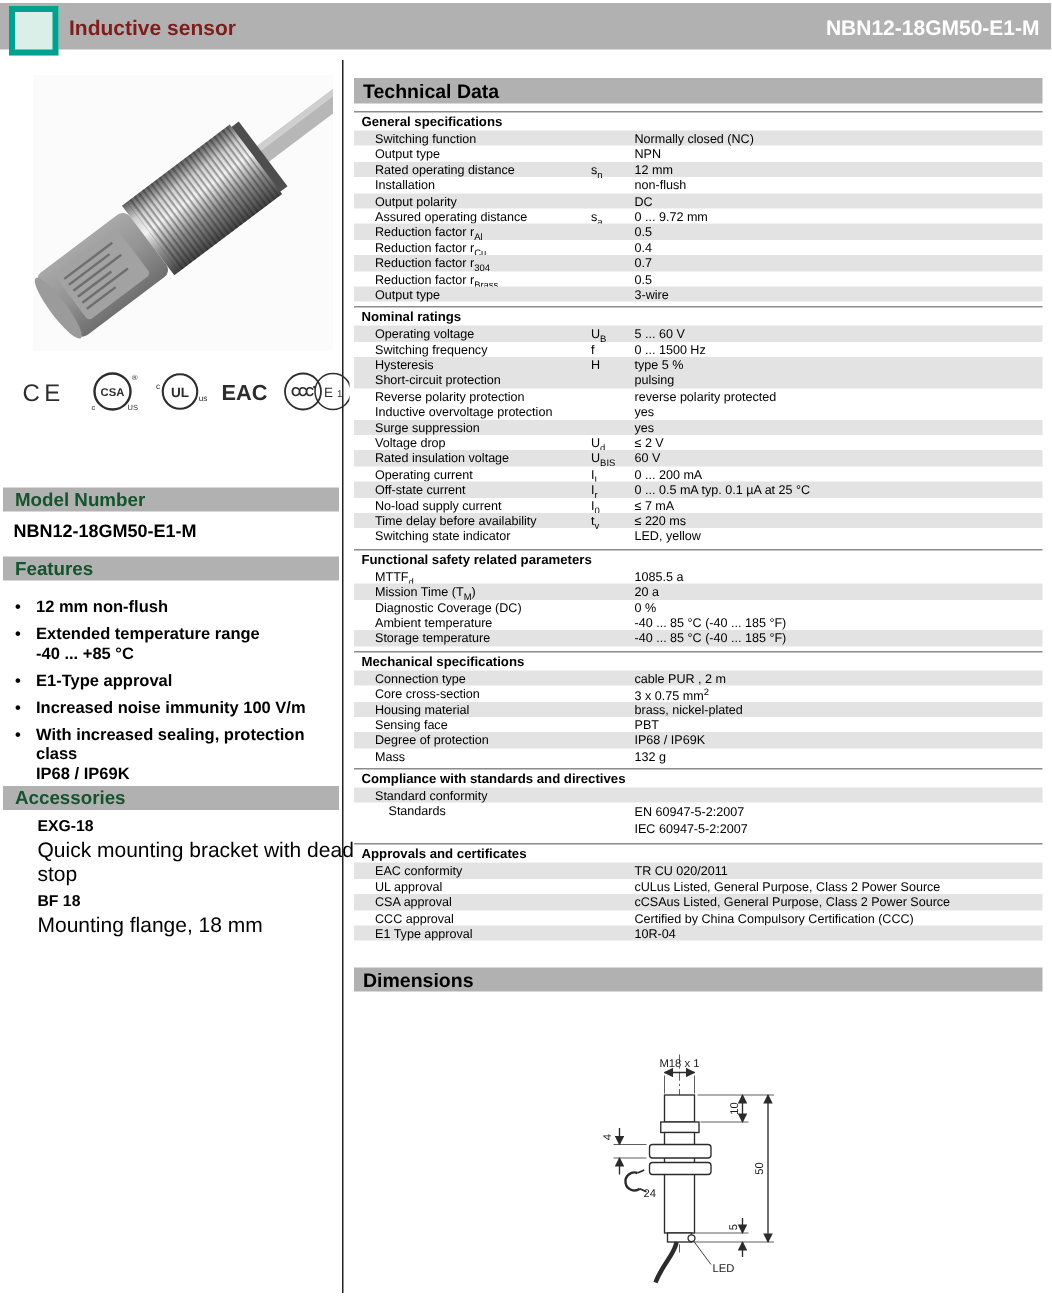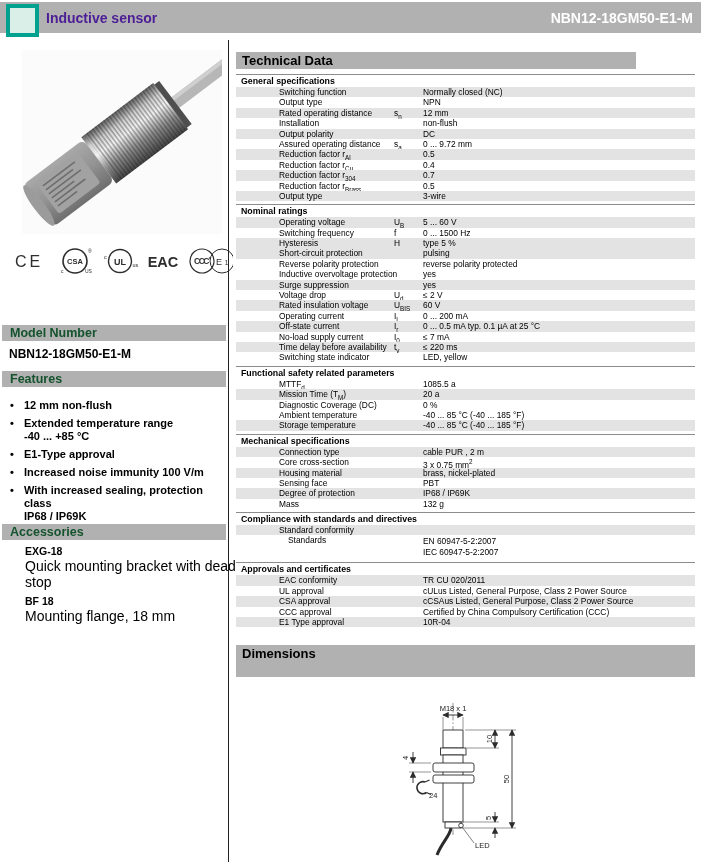--- a/index.html
+++ b/index.html
@@ -1,21 +1,21 @@
 <!DOCTYPE html>
 <html><head>
 <meta charset="utf-8">
 <style>
   html,body{margin:0;padding:0;}
   body{font-family:"Liberation Sans",sans-serif;background:#fff;}
   #page{position:relative;width:701px;height:864px;background:#fff;overflow:hidden;}
 
   
   .topbar{position:absolute;left:0;top:2px;width:701px;height:31px;background:#b1b1b1;}
-  .topbar .ptitle{position:absolute;left:46px;top:8px;font-size:14px;font-weight:bold;color:#4c1d95;}
+  .topbar .ptitle{position:absolute;left:46px;top:8px;font-size:14px;font-weight:bold;color:#7f1d1d;}
   .topbar .pmodel{position:absolute;right:8px;top:8px;font-size:14px;font-weight:bold;color:#fff;}
   .brand-square{position:absolute;left:6px;top:4px;width:25px;height:25px;background:#d9efe7;border:4px solid #00a18e;}
 
   
   .vdivider{position:absolute;left:228px;top:40px;width:1px;height:822px;background:#222;}
 
   
   .photo-wrap{position:absolute;left:8px;top:42px;width:214px;height:192px;overflow:hidden;}
   .icons-wrap{position:absolute;left:0px;top:240px;width:233px;height:42px;}
 
@@ -26,35 +26,35 @@
   #features-bar{top:371px;}
   .features-list{position:absolute;left:0;top:399px;width:226px;}
   .feat-item{position:relative;padding-left:24px;margin-bottom:5px;font-size:11px;font-weight:bold;line-height:13px;}
   .feat-item .bullet{position:absolute;left:10px;top:0;}
   #accessories-bar{top:524px;}
   .acc-list{position:absolute;left:9px;top:545px;width:215px;margin-left:16px;}
   .acc-code{font-size:10.5px;font-weight:bold;margin-bottom:1px;}
   .acc-desc{font-size:14px;margin-bottom:5px;}
 
   
-  .tech-bar{position:absolute;left:236px;top:52px;width:400px;height:17px;background:#b1b1b1;
+  .tech-bar{position:absolute;left:236px;top:52px;width:459px;height:17px;background:#b1b1b1;
             font-size:13px;font-weight:bold;line-height:17px;padding-left:6px;box-sizing:border-box;}
   .tech-table{position:absolute;left:236px;top:71px;width:459px;}
   .t-sec{border-top:1px solid #8c8c8c;margin-top:3px;height:12px;line-height:12px;
          font-size:8.8px;font-weight:bold;padding-left:5px;}
   .t-row{position:relative;height:10.4px;line-height:10.4px;font-size:8.4px;color:#000;}
   .t-row.shaded{background:#e3e3e3;}
   .t-row.multi{height:24px;}
-  .t-row .lbl{position:absolute;left:14px;top:0;white-space:nowrap;margin-left:29px;}
+  .t-row .lbl{position:absolute;left:14px;top:0;white-space:nowrap;}
   .t-row .lbl.ind2{left:23px;}
   .t-row .sym{position:absolute;left:158px;top:0;}
   .t-row .val{position:absolute;left:187px;top:0;white-space:nowrap;}
   .t-row.multi .val{line-height:11px;padding-top:1px;}
   .t-row sub,.t-row sup{font-size:6.3px;}
-  .dim-bar{position:absolute;left:236px;top:645px;width:459px;height:32px;background:#b1b1b1;
+  .dim-bar{position:absolute;left:236px;top:645px;width:459px;height:16px;background:#b1b1b1;
            font-size:13px;font-weight:bold;line-height:18px;padding-left:6px;box-sizing:border-box;}
   .dim-svg{position:absolute;left:395px;top:695px;}
 
   svg text{font-family:"Liberation Sans",sans-serif;}
 </style>
 </head>
 <body>
 
 <div id="page">
 

